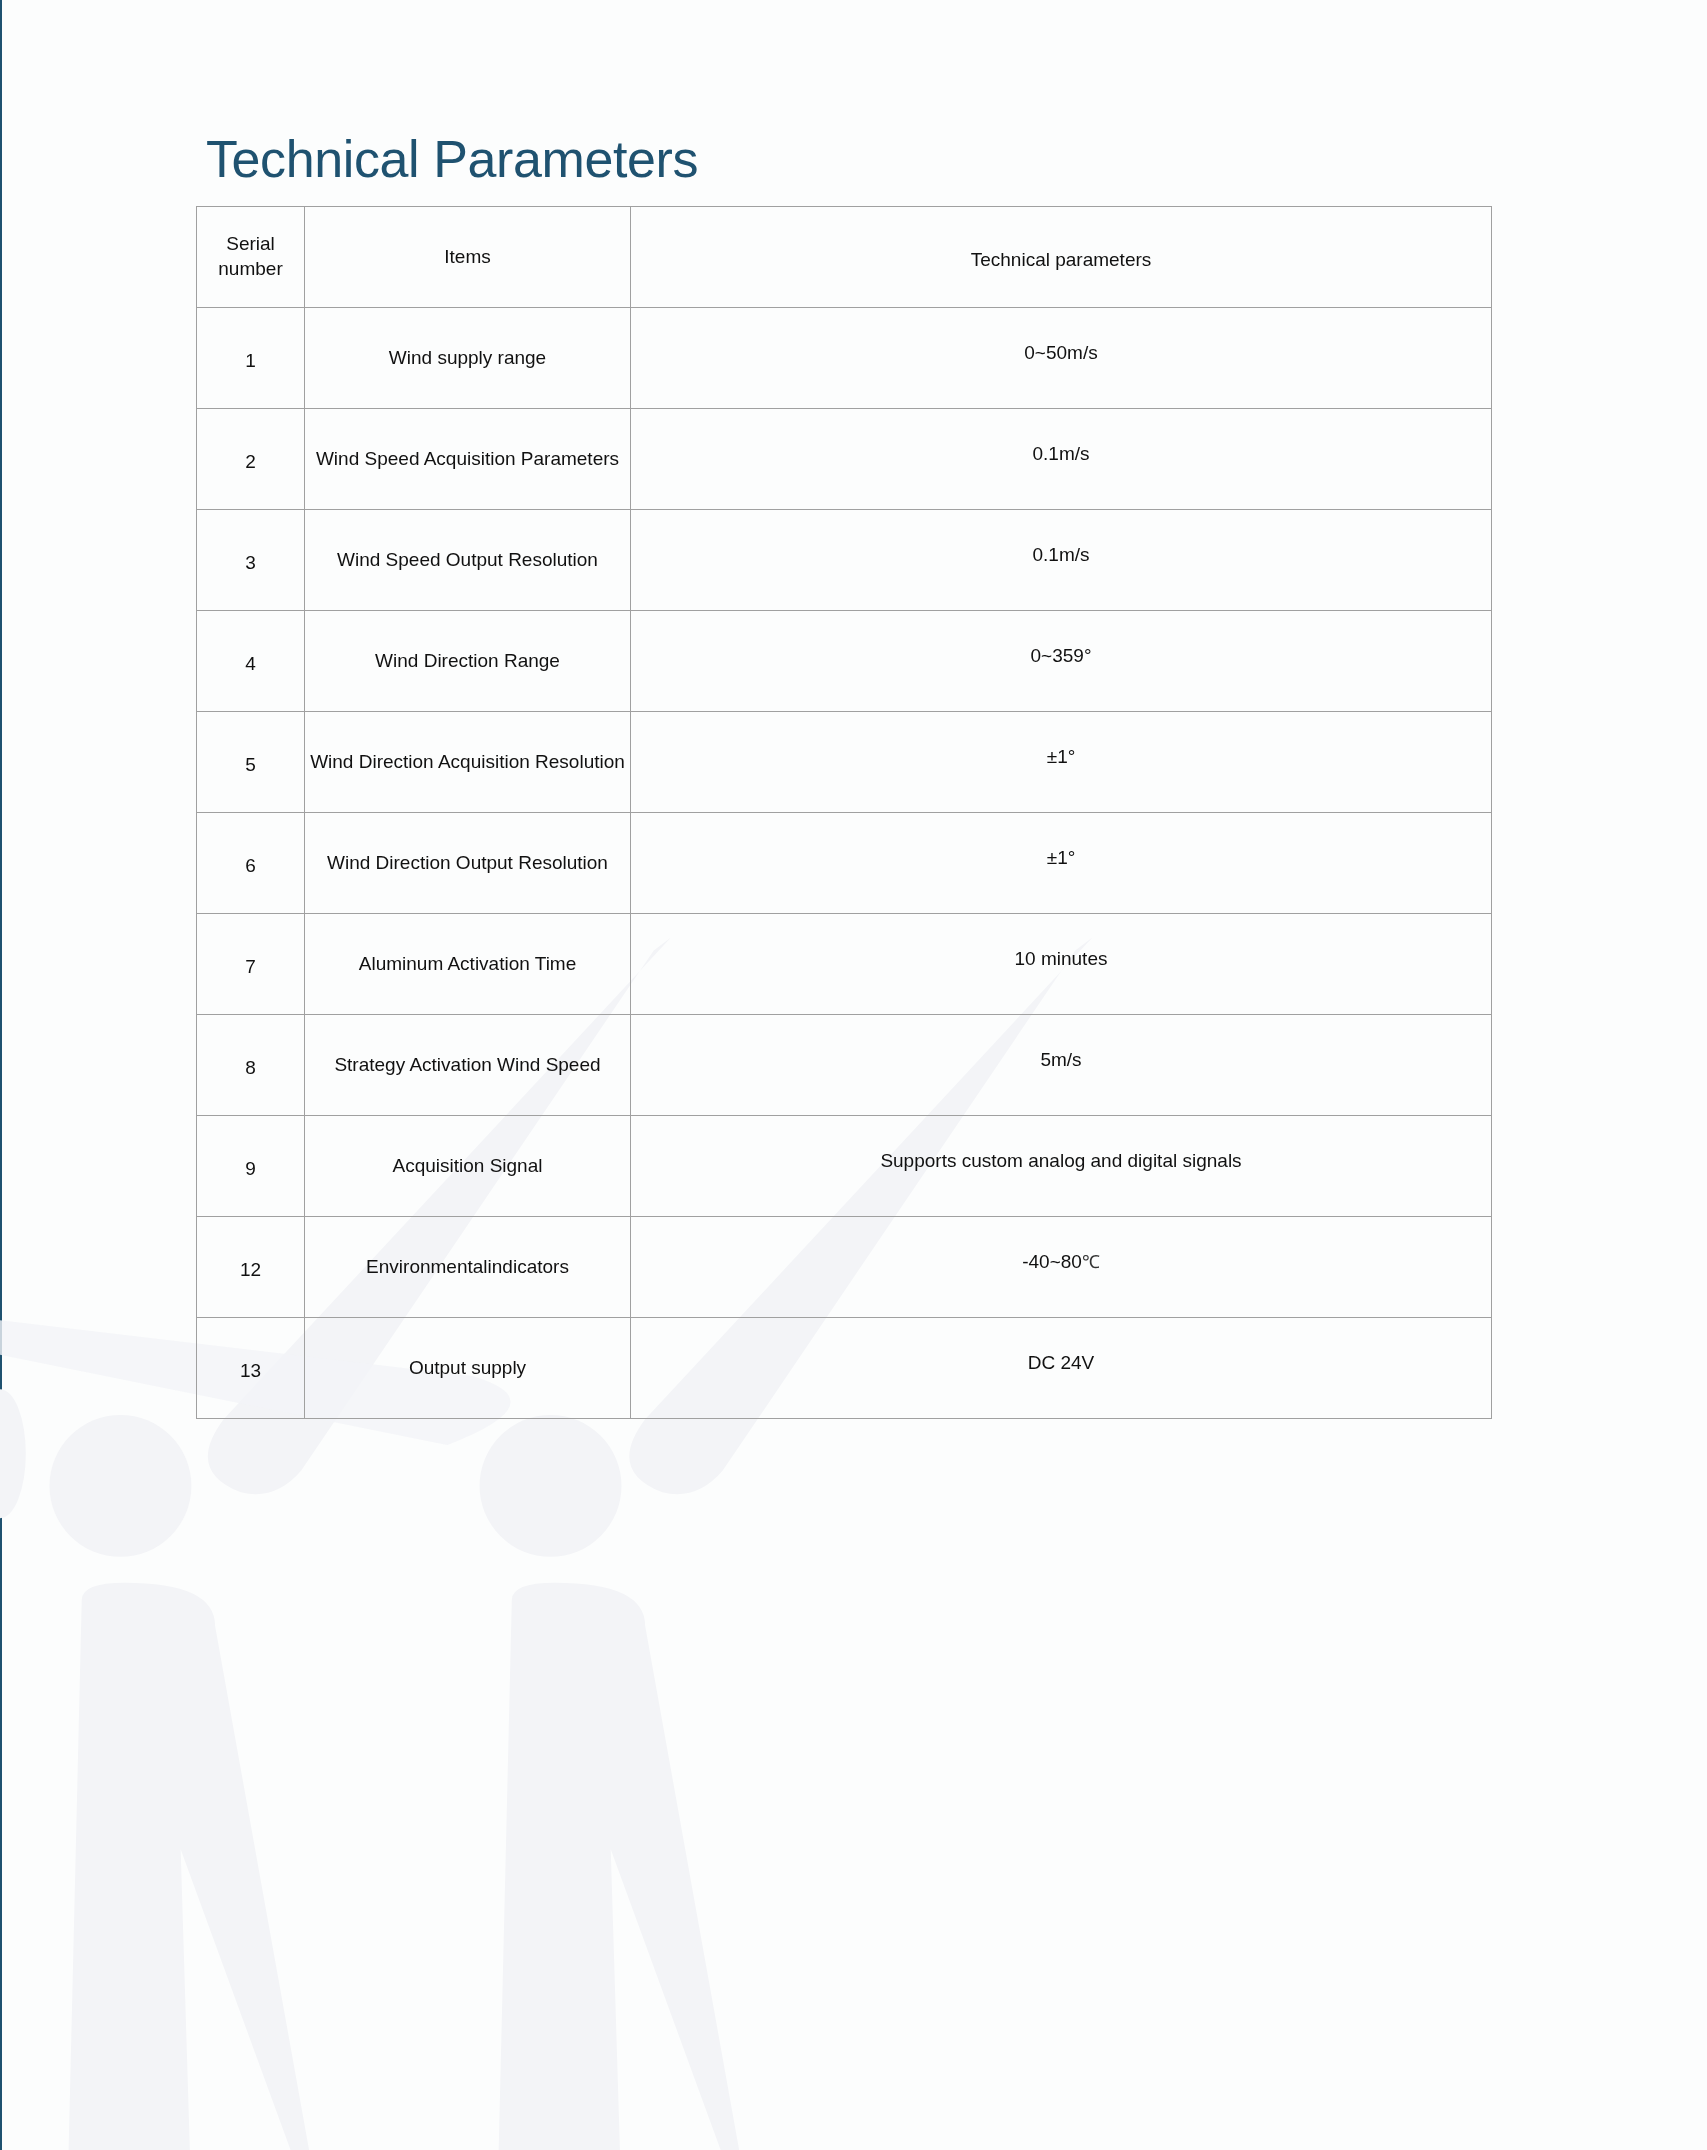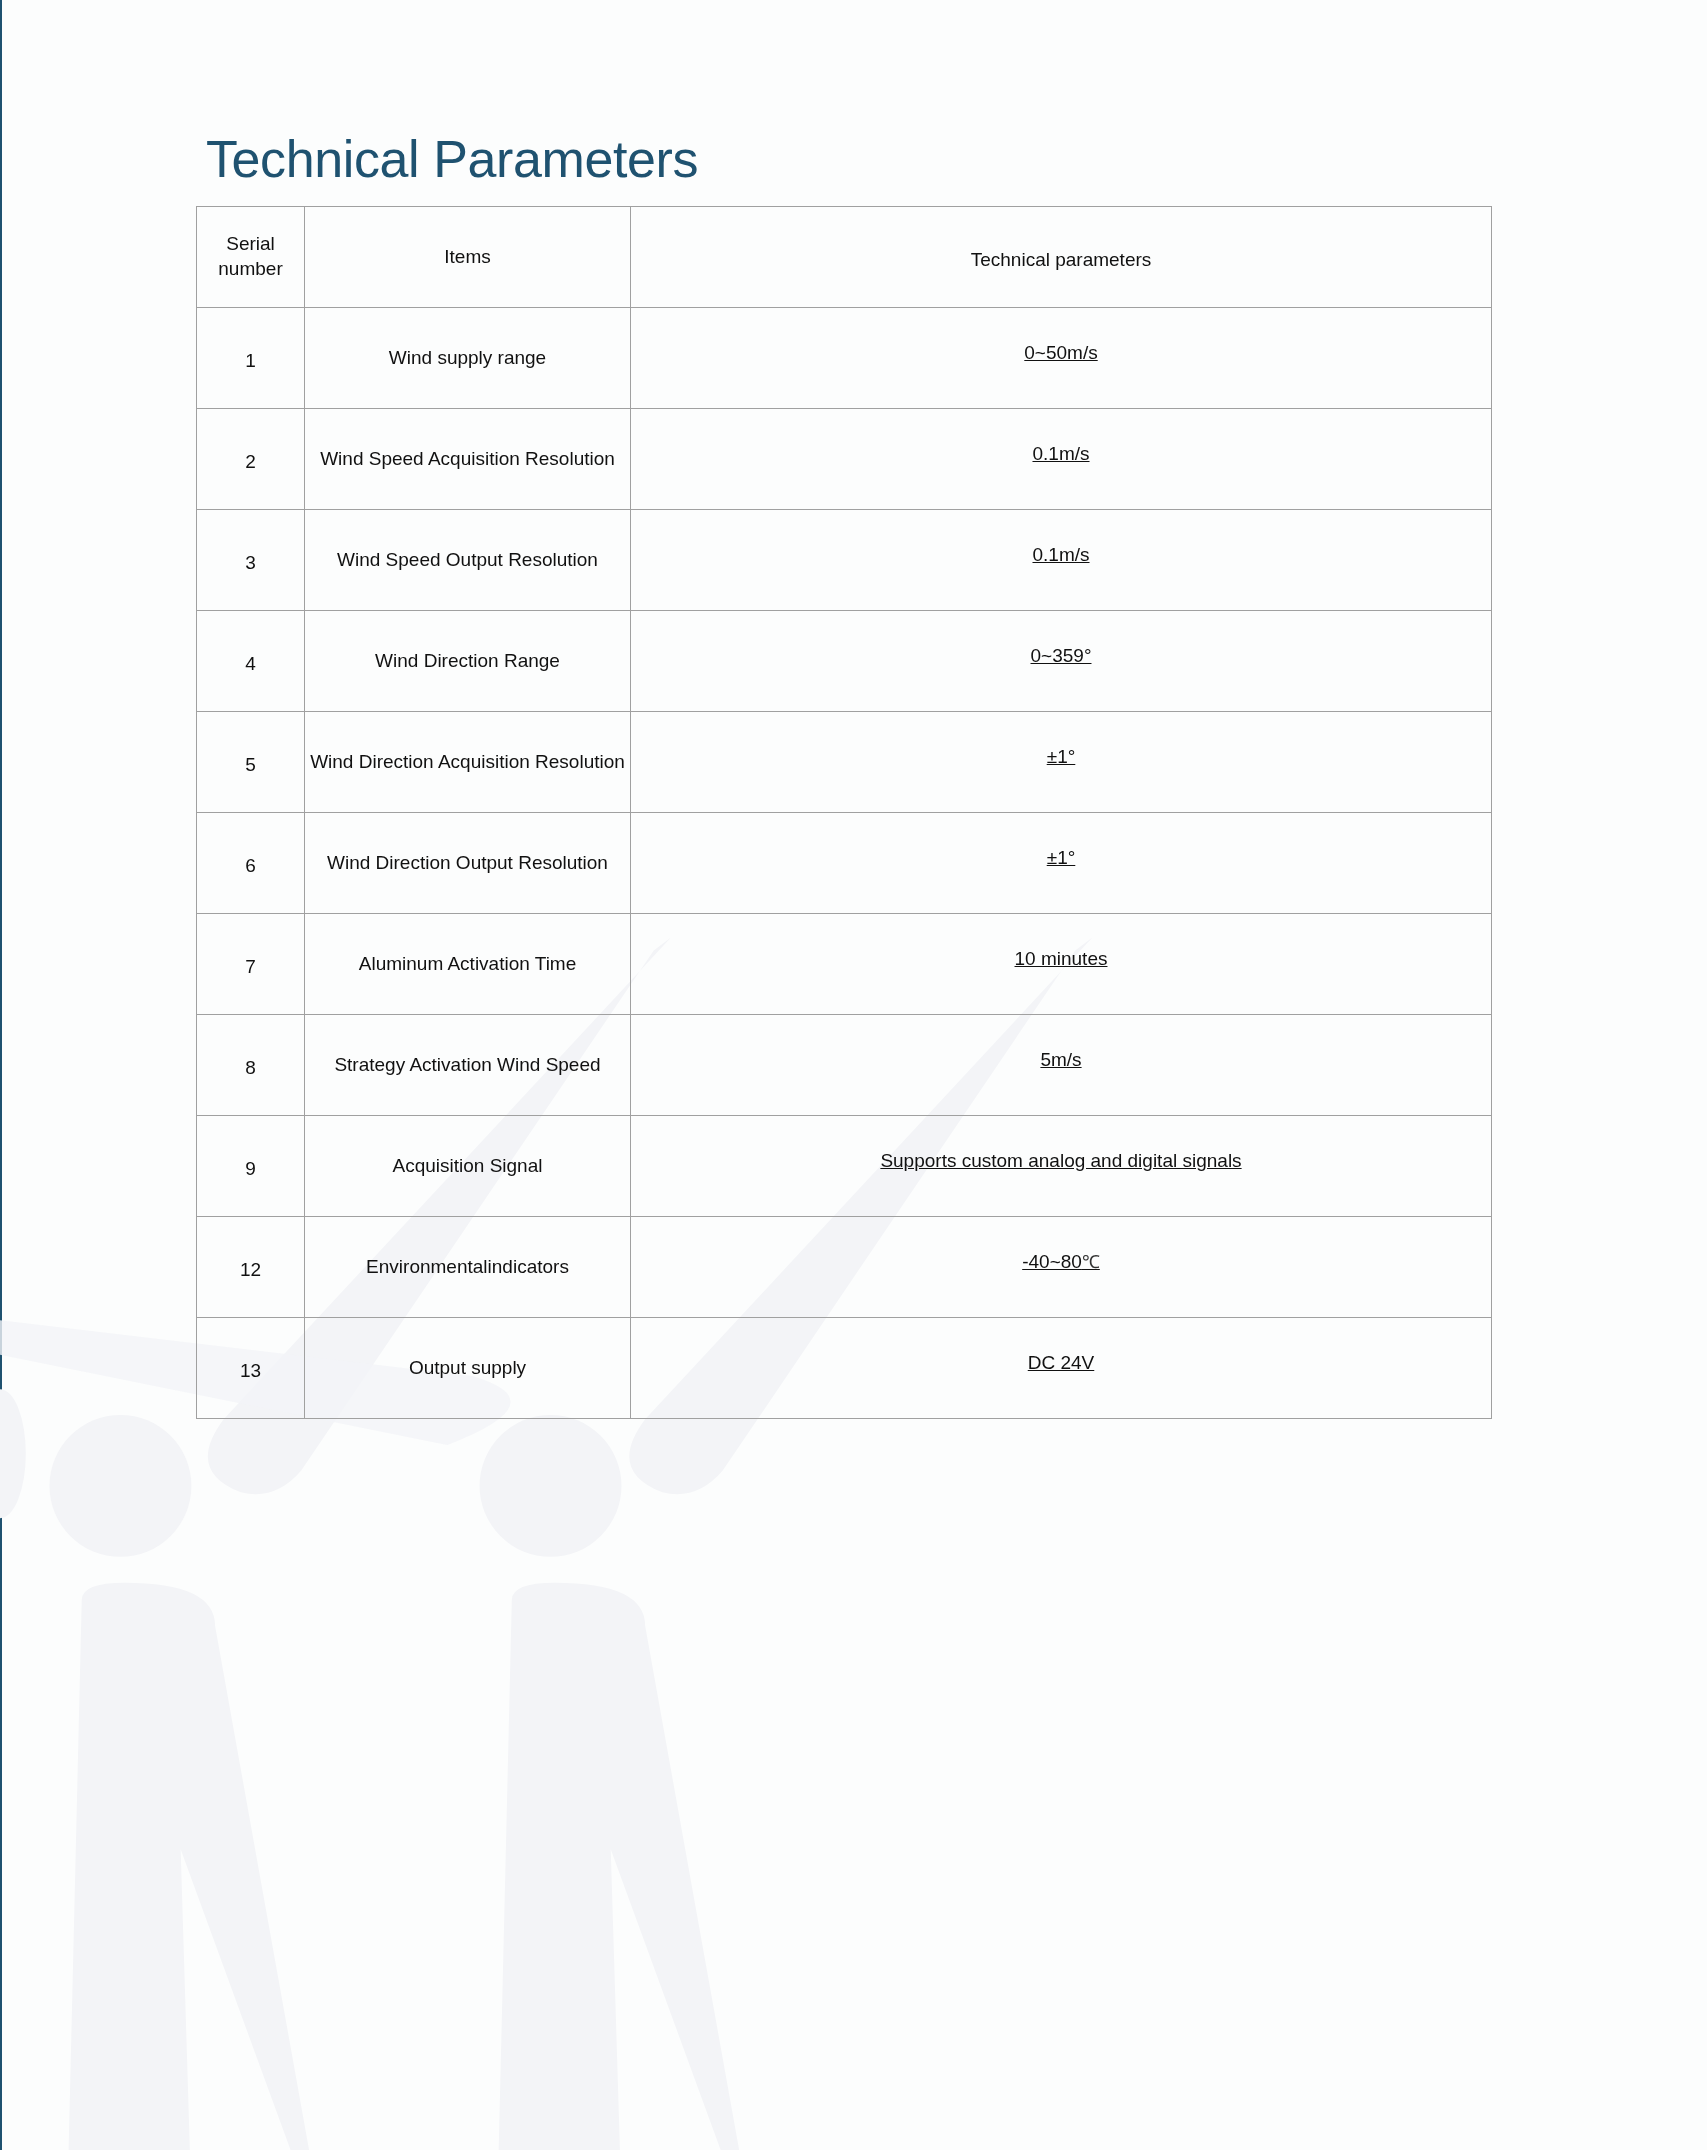--- a/index.html
+++ b/index.html
@@ -20,21 +20,21 @@
     width: 1295px; border-collapse: collapse; table-layout: fixed;
   }
   table.spec td, table.spec th {
     border: 1.3px solid #a0a0a0; text-align: center; vertical-align: middle;
     font-weight: normal; color: #111; font-size: 19px; padding: 0;
     height: 100px; line-height: 1.3;
   }
   table.spec col.c1 { width: 108px; }
   table.spec col.c2 { width: 326px; }
   table.spec col.c3 { width: 861px; }
-  .val { position: relative; top: -4.3px; text-decoration: underline; }
+  .val { position: relative; top: -4.3px; }
   .num { position: relative; top: 3.4px; }
   .deg-c { font-family: "Liberation Serif", serif; color: #333; font-size: 18px; }
 </style>
 </head>
 <body>
 
 <div class="edge-line"></div>
 
 <svg class="bg-art" viewBox="0 0 3969 5606">
   <g fill="#f3f4f7">
@@ -70,21 +70,21 @@
     </tr>
   </thead>
   <tbody>
     <tr>
       <td><span class="num">1</span></td>
       <td>Wind supply range</td>
       <td><span class="val">0~50m/s</span></td>
     </tr>
     <tr>
       <td><span class="num">2</span></td>
-      <td>Wind Speed Acquisition Resolution</td>
+      <td>Wind Speed Acquisition Parameters</td>
       <td><span class="val">0.1m/s</span></td>
     </tr>
     <tr>
       <td><span class="num">3</span></td>
       <td>Wind Speed Output Resolution</td>
       <td><span class="val">0.1m/s</span></td>
     </tr>
     <tr>
       <td><span class="num">4</span></td>
       <td>Wind Direction Range</td>

